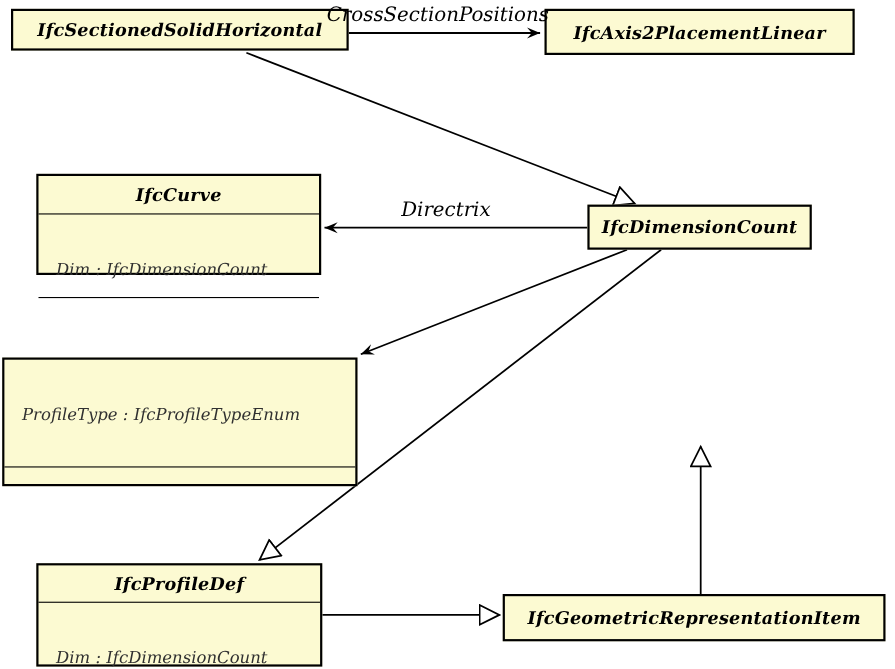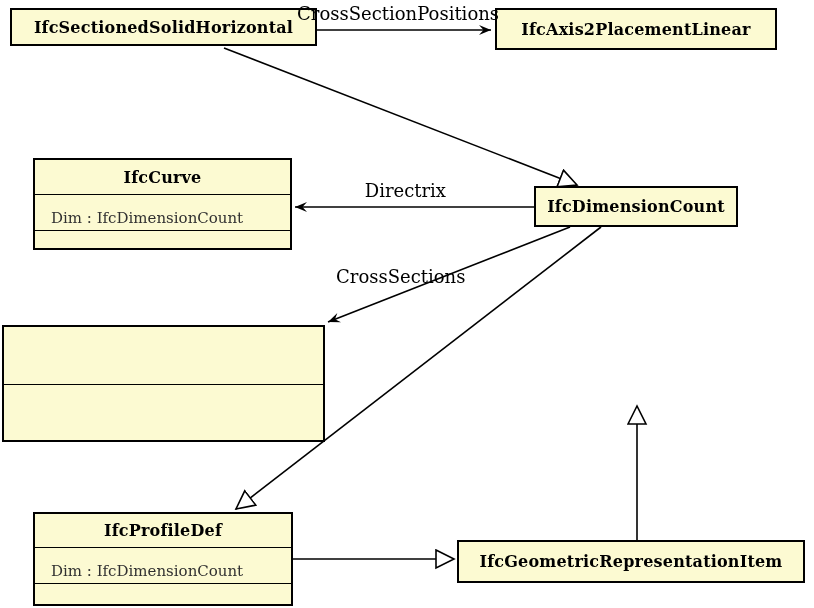--- a/index.html
+++ b/index.html
@@ -2,20 +2,21 @@
 <html><head>
 <meta charset="utf-8">
 <style>
   html,body{margin:0;padding:0;background:#ffffff;}
   #canvas{
     position:relative;
     width:814px;height:608px;
     background:#ffffff;
     font-family:"DejaVu Serif", serif;
     overflow:hidden;
+    font-style:italic;
   }
   #edges{
     position:absolute;left:0;top:0;width:814px;height:608px;
     z-index:1;pointer-events:none;
   }
   .node{
     position:absolute;
     background:#FCFAD2;
     border:2px solid #000000;
     box-sizing:border-box;
@@ -25,24 +26,25 @@
     box-sizing:border-box;
     overflow:hidden;
   }
   .title{
     display:flex;align-items:center;justify-content:center;
     font-weight:bold;font-size:16px;color:#000000;
     letter-spacing:0.2px;
   }
   .sep{border-bottom:1.5px solid #000000;}
   .attrs{
-    display:flex;flex-direction:column;justify-content:flex-end;
+    display:flex;flex-direction:column;justify-content:flex-start;
     padding-left:16px;
     font-size:15px;color:#303030;
     line-height:1.45;
+    margin-top:40px;
   }
   .edge-label{
     position:absolute;z-index:3;
     font-size:18px;color:#000000;
     text-align:right;
     white-space:nowrap;
   }
 </style>
 </head>
 <body>
@@ -84,34 +86,34 @@
     </div>
     <div class="compartment" style="height:15px"></div>
   </div>
 
   <div class="node" style="left:534px;top:186px;width:204px;height:41px">
     <div class="compartment title" style="height:37px">IfcDimensionCount</div>
   </div>
 
   <div class="node" style="left:2px;top:325px;width:323px;height:117px">
     <div class="compartment attrs sep" style="height:58px">
+      <div>ProfileType : IfcProfileTypeEnum</div>
     </div>
     <div class="compartment" style="height:18px"></div>
   </div>
 
 
   <div class="node" style="left:33px;top:512px;width:260px;height:94px">
     <div class="compartment title sep" style="height:34px">IfcProfileDef</div>
     <div class="compartment attrs sep" style="height:36px">
       <div>Dim : IfcDimensionCount</div>
     </div>
     <div class="compartment" style="height:16px"></div>
   </div>
 
   <div class="node" style="left:457px;top:540px;width:348px;height:43px">
     <div class="compartment title" style="height:39px">IfcGeometricRepresentationItem</div>
   </div>
 
   <div class="edge-label" style="left:297px;top:3px;width:200px">CrossSectionPositions</div>
   <div class="edge-label" style="left:356px;top:180px;width:90px">Directrix</div>
-  <div class="edge-label" style="left:336px;top:266px;width:128px">CrossSections</div>
 
 </div>
 
 </body></html>

